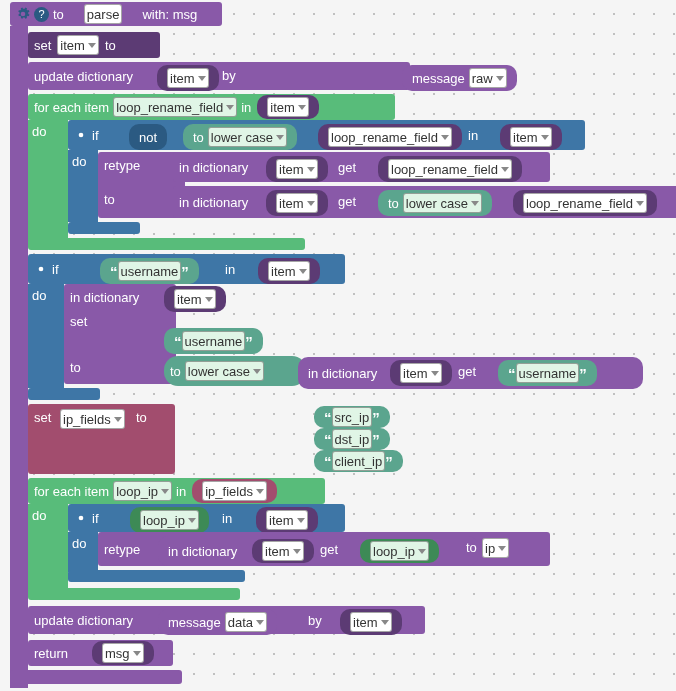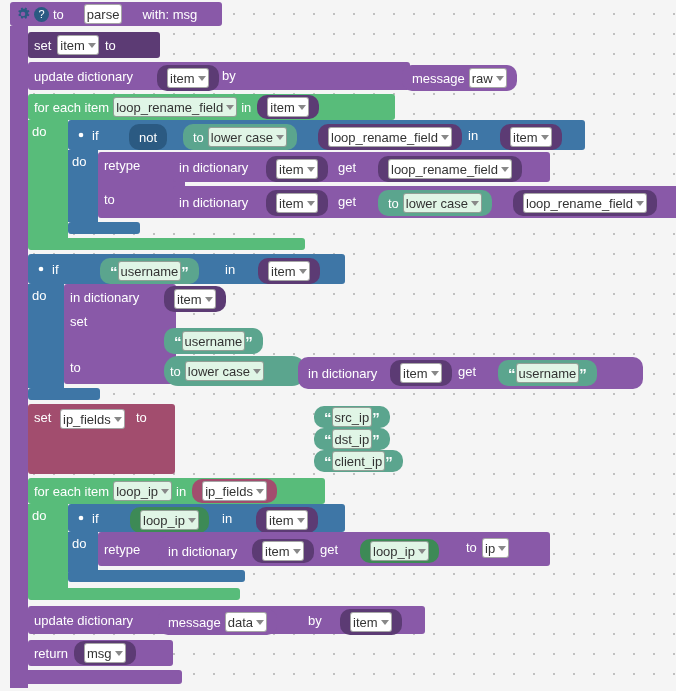--- a/index.html
+++ b/index.html
@@ -337,21 +337,21 @@
 <div class="txt" style="position:absolute;left:308px;top:613px;color:#fff">by</div>
 <div class="blk c-purple-dk pill" style="left:340px;top:609px;height:22px">
       <span class="dd red">
         <span>item</span>
         <span class="tri"></span>
       </span>
     </div>
 
 <div class="blk c-purple" style="left:28px;top:640px;height:26px;width:133px">
 <span class="txt">return</span>
-<span class="blk c-purple-dk pill" style="position:relative;margin-left:6px;height:20px">
+<span class="blk c-purple-dk pill" style="position:relative;margin-left:24px;height:20px">
         <span class="dd red">
           <span>msg</span>
           <span class="tri"></span>
         </span>
       </span>
 </div>
 
 <div class="blk c-purple" style="left:10px;top:670px;height:14px;width:160px;border-bottom-left-radius:6px"></div>
 
 </div>

